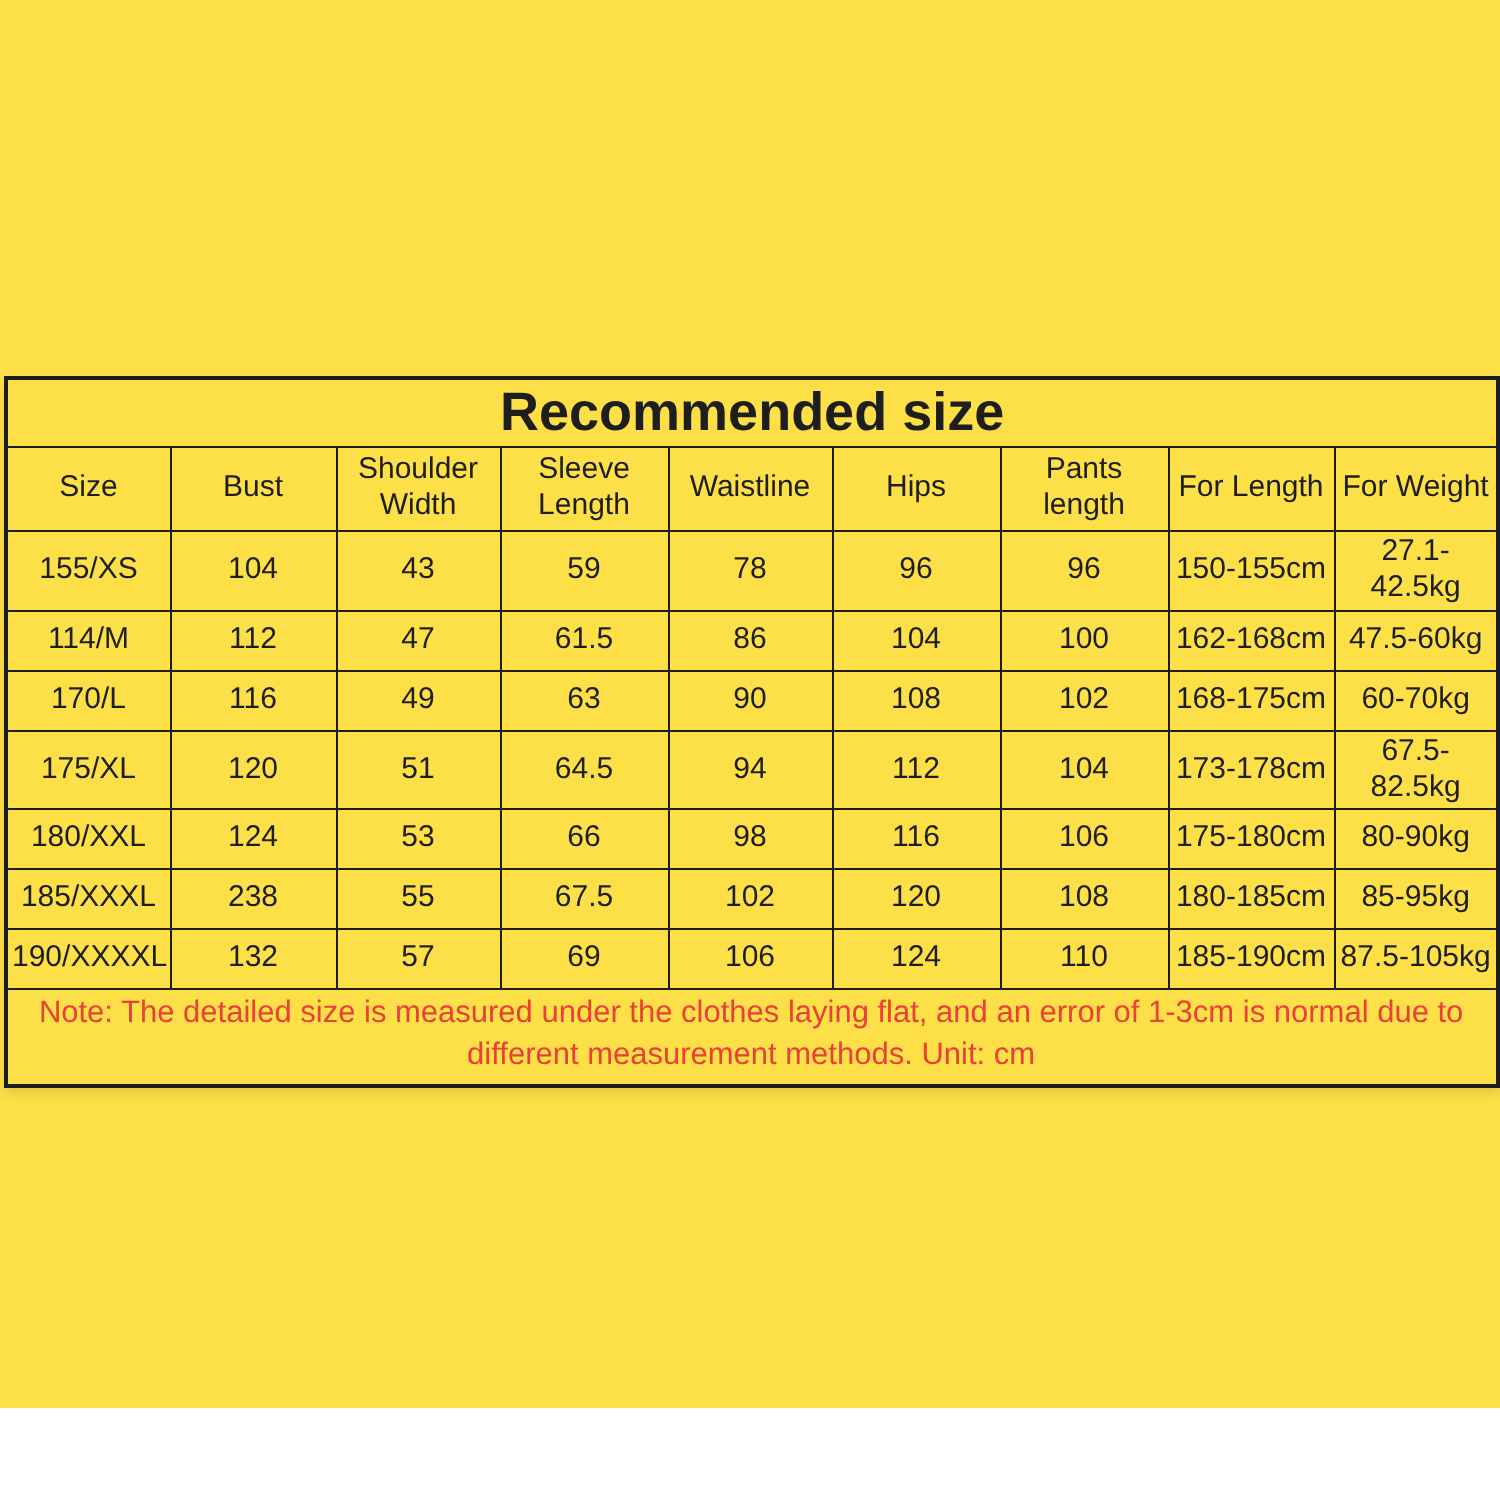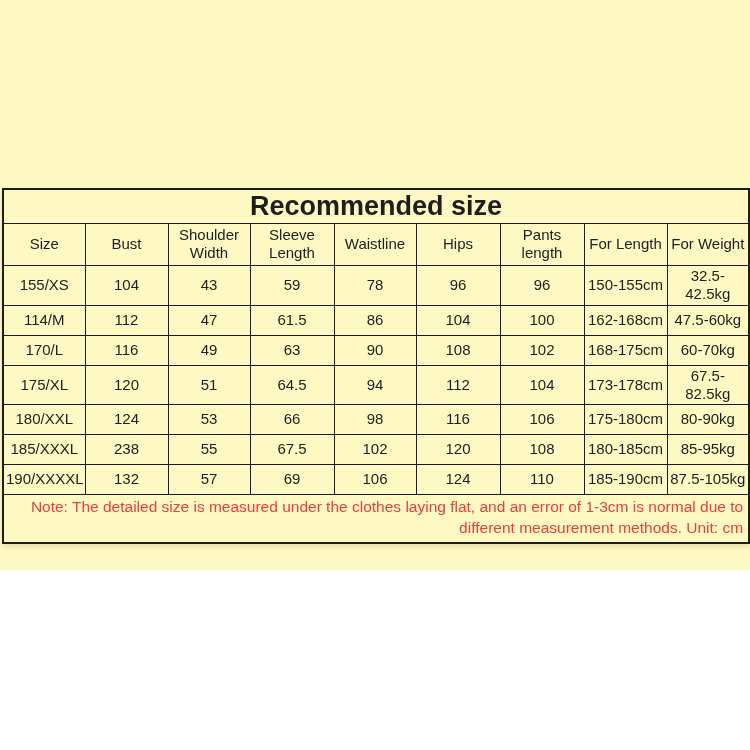--- a/index.html
+++ b/index.html
@@ -4,22 +4,22 @@
 <style>
   html, body {
     margin: 0;
     padding: 0;
     background: #ffffff;
     font-family: "Liberation Sans", sans-serif;
   }
   .page {
     position: relative;
     width: 750px;
-    height: 570px;
-    background: #fef9c3;
+    height: 704px;
+    background: #fde047;
     overflow: hidden;
   }
   table.size-chart {
     position: absolute;
     left: 2px;
     top: 188px;
     width: 746px;
     table-layout: fixed;
     border-collapse: collapse;
     border: 2px solid #1c1c1c;
@@ -44,21 +44,21 @@
     letter-spacing: 0px;
     padding: 0;
   }
   tr.header-row th {
     height: 39px;
   }
   tr.data-row td {
     height: 27px;
   }
   tr.note-row td {
-    text-align: right;
+    text-align: center;
     font-size: 15.5px;
     line-height: 1.32;
     padding: 2px 5px 4px 4px;
     height: 36px;
     vertical-align: top;
   }
 </style>
 </head>
 <body>
 
@@ -93,21 +93,21 @@
 
       <tr class="data-row">
           <td>155/XS</td>
           <td>104</td>
           <td>43</td>
           <td>59</td>
           <td>78</td>
           <td>96</td>
           <td>96</td>
           <td>150-155cm</td>
-          <td>32.5-42.5kg</td>
+          <td>27.1-42.5kg</td>
         </tr>
         <tr class="data-row">
           <td>114/M</td>
           <td>112</td>
           <td>47</td>
           <td>61.5</td>
           <td>86</td>
           <td>104</td>
           <td>100</td>
           <td>162-168cm</td>

